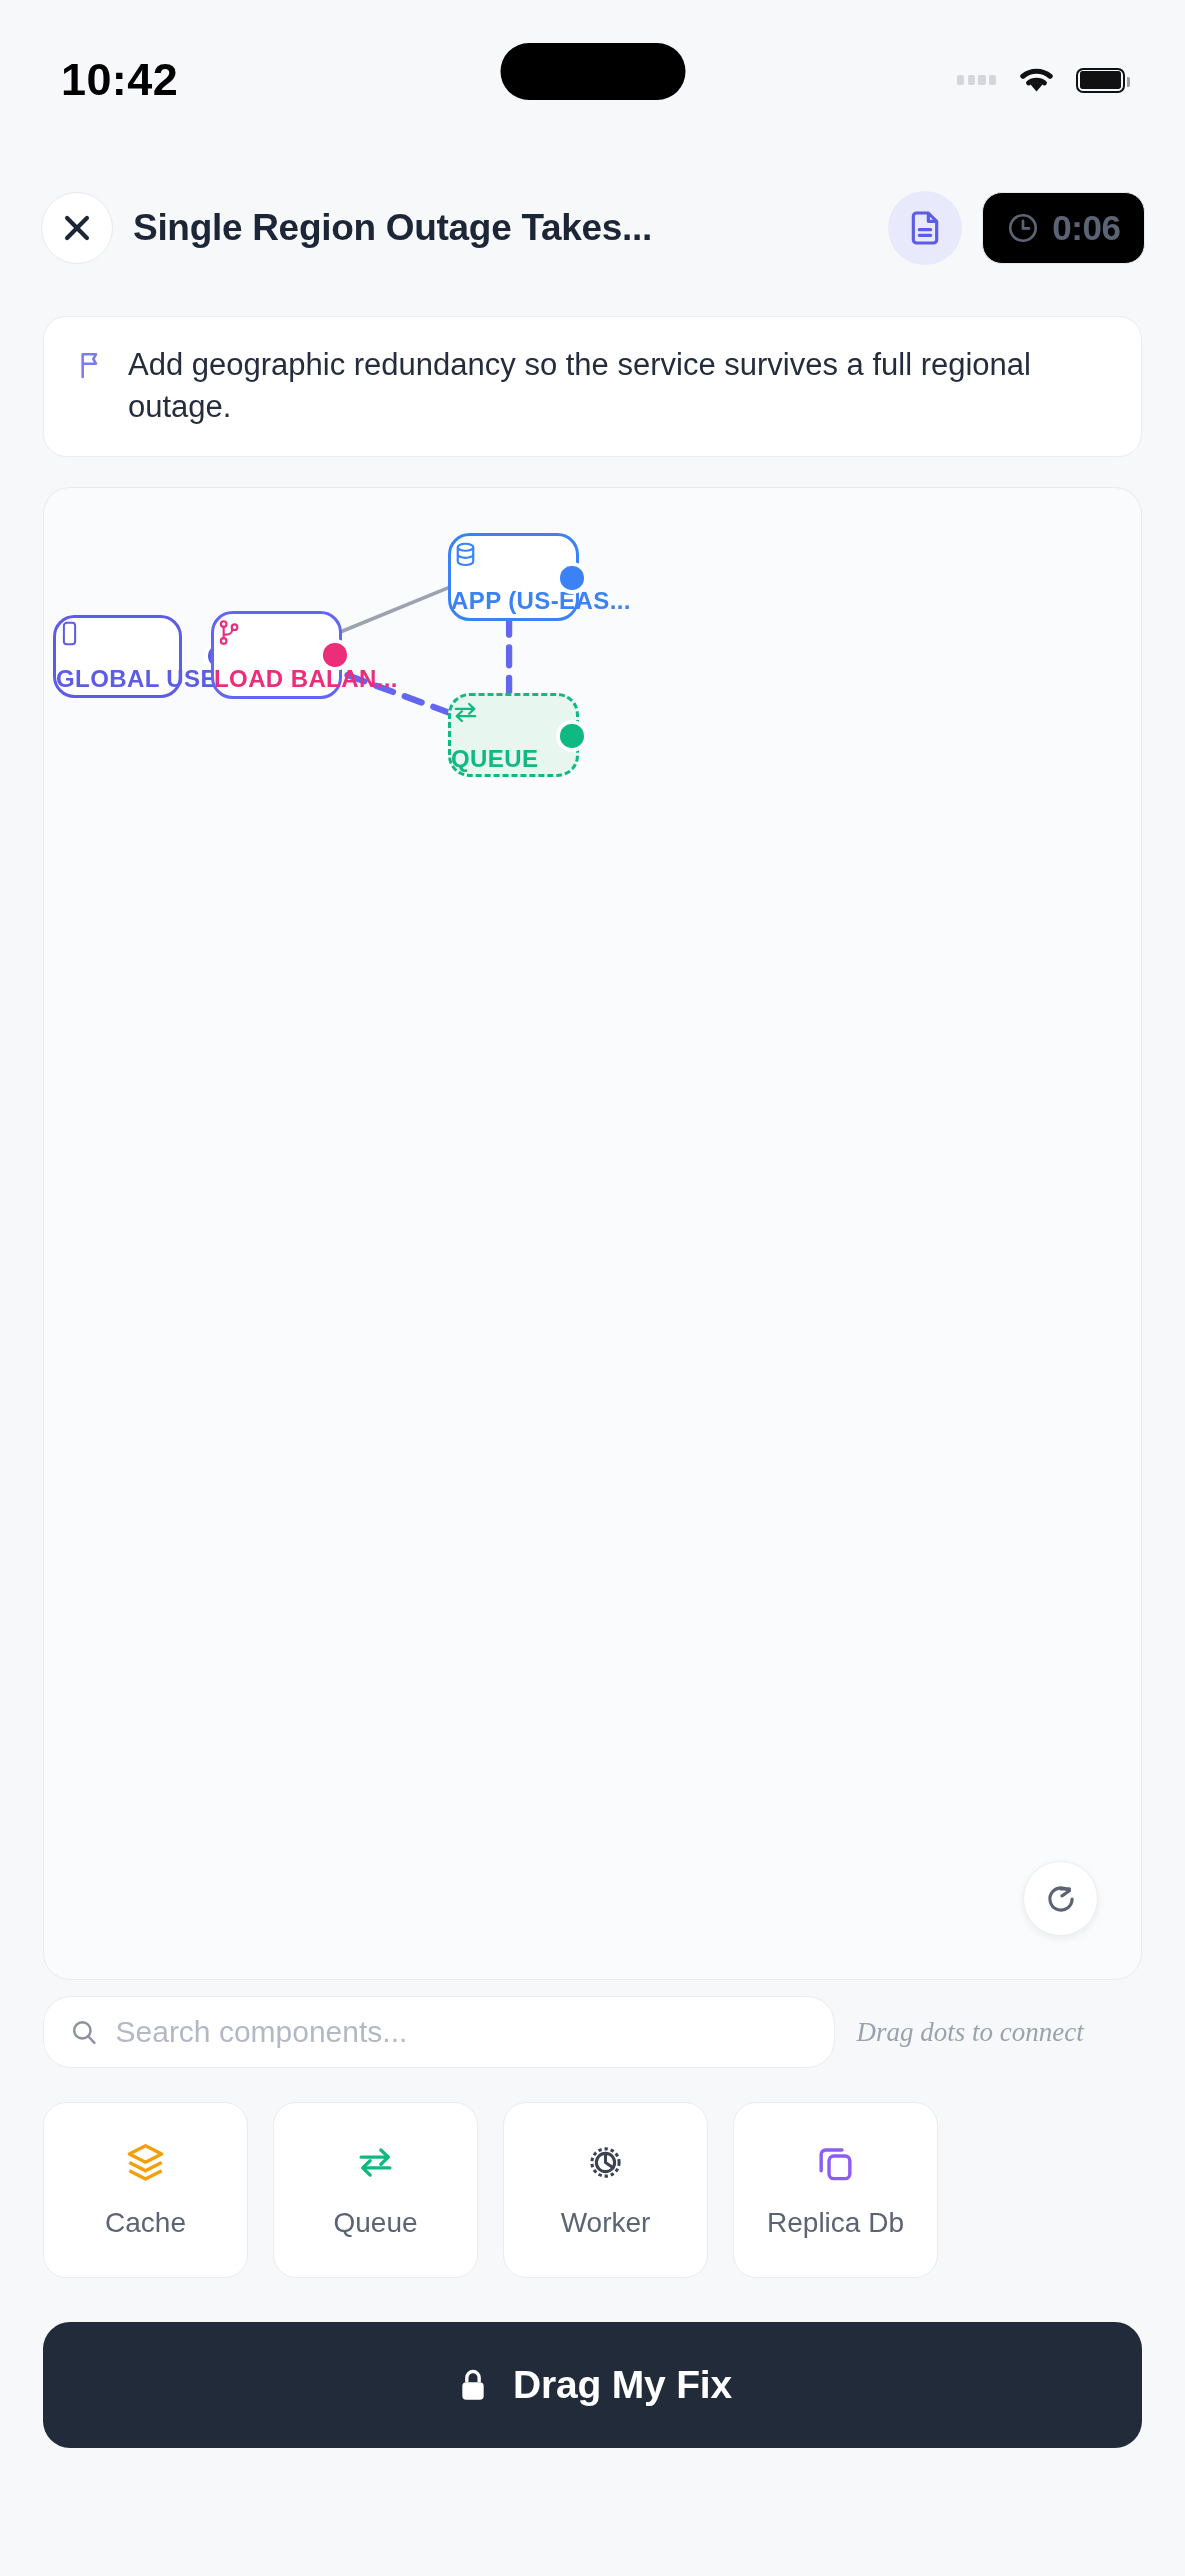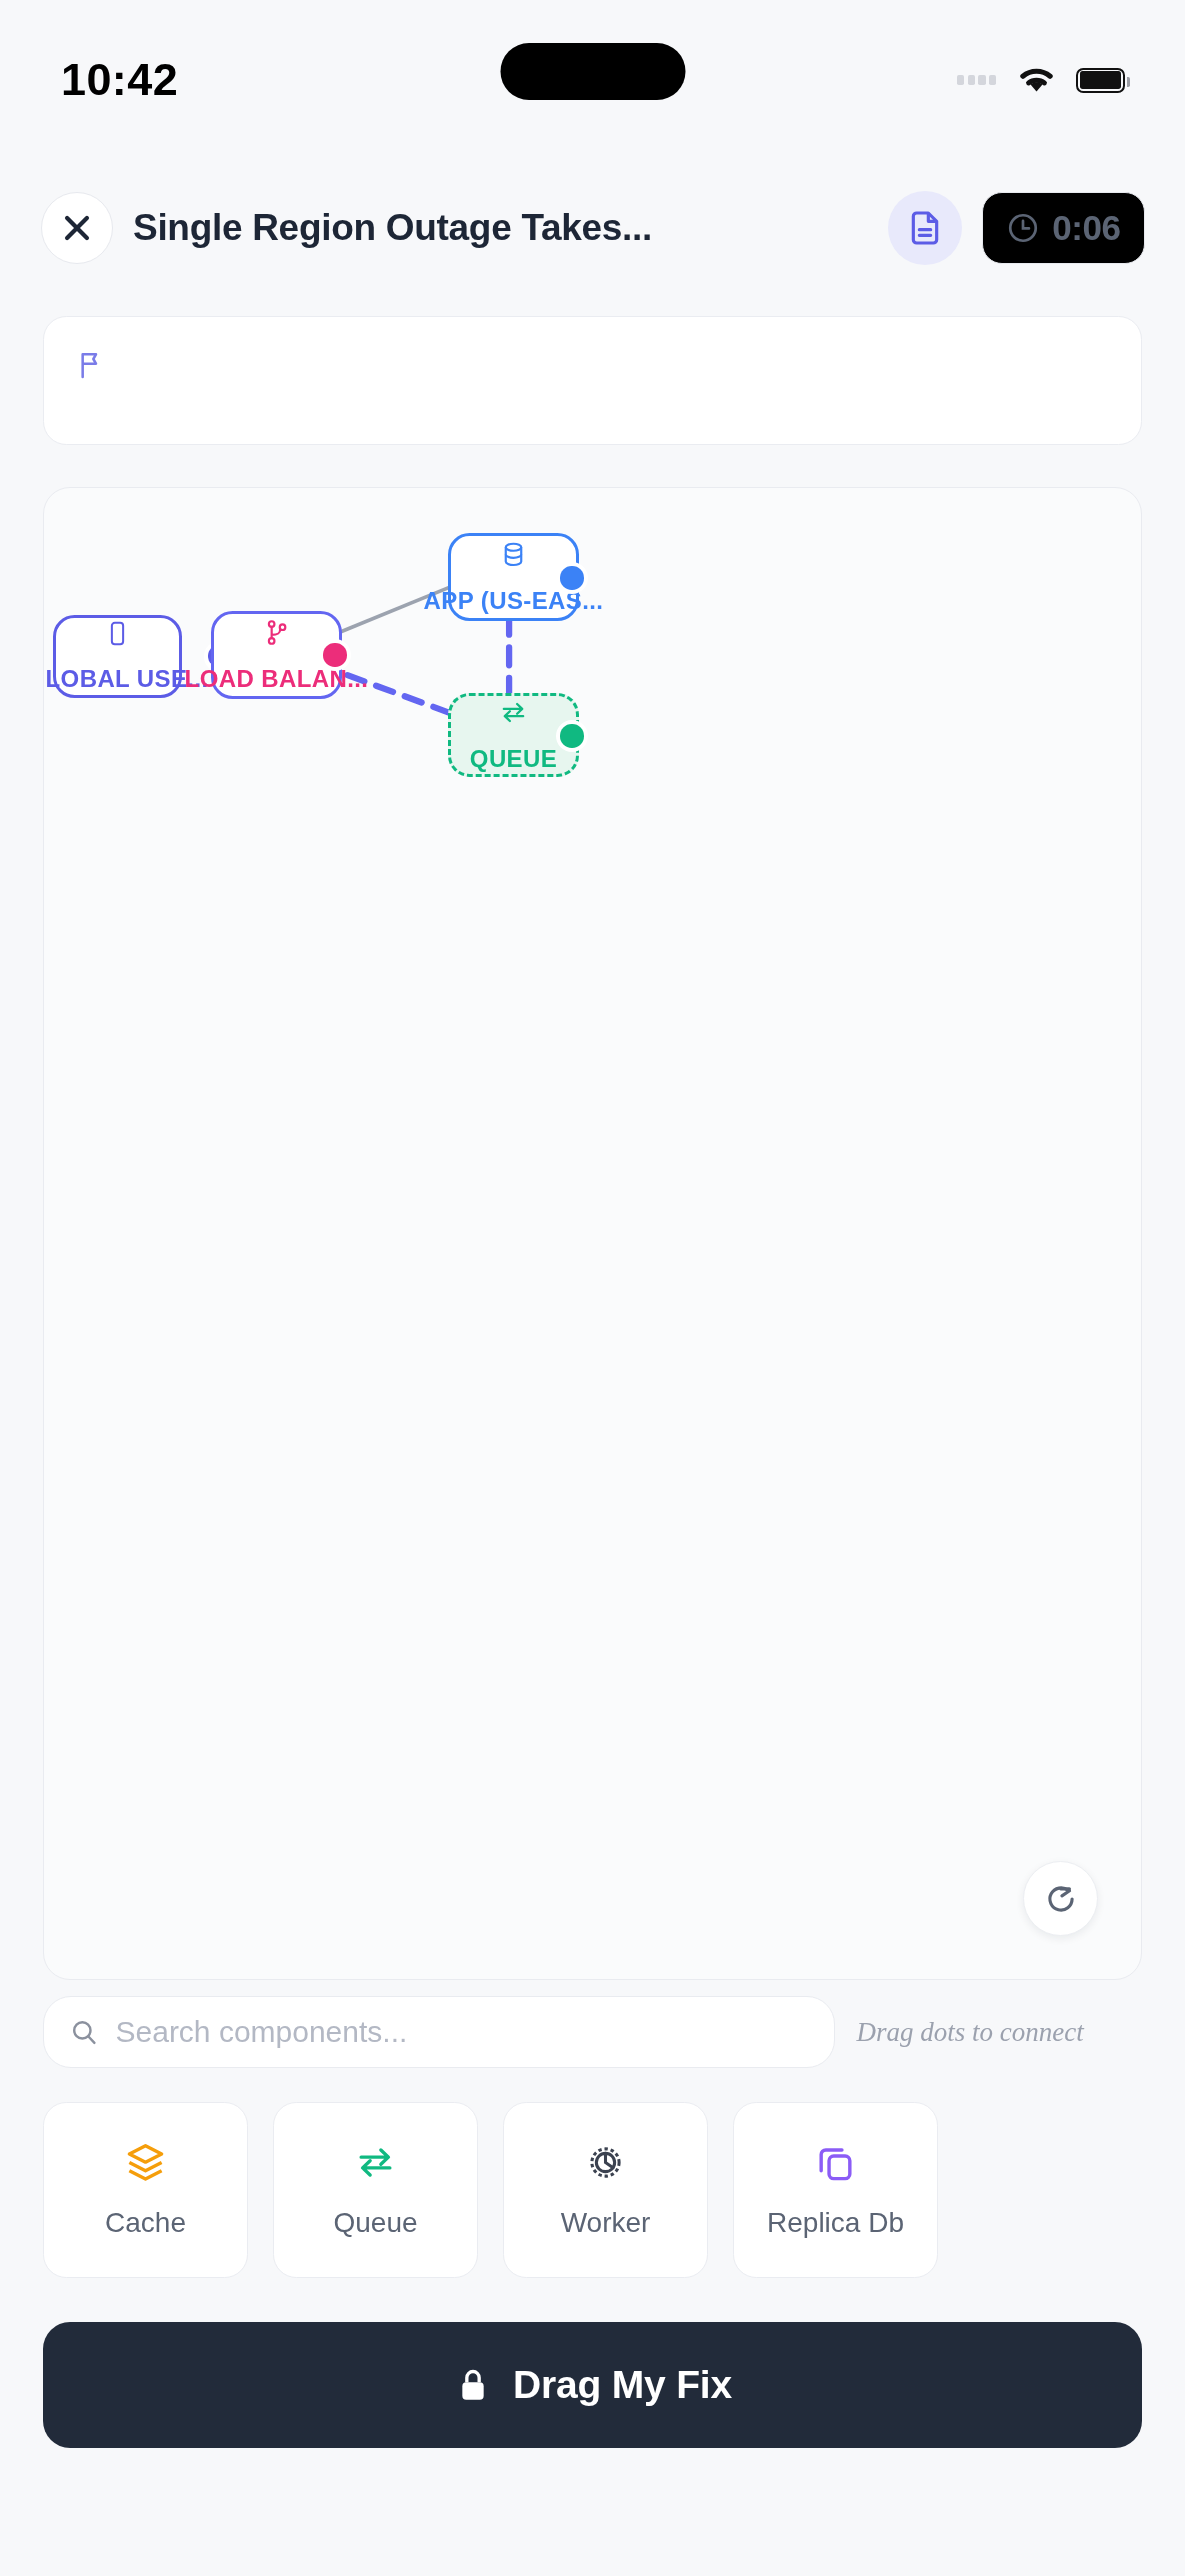--- a/index.html
+++ b/index.html
@@ -70,21 +70,21 @@
   }
 
   
   .canvas {
     position: absolute; top: 487px; left: 43px; width: 1099px; height: 1493px;
     background: #fafbfc; border: 1.8px solid #e9ebf0; border-radius: 27px;
     overflow: hidden;
   }
   .node {
     position: absolute; background: #fff; border-radius: 21.6px;
-    display: flex; flex-direction: column; align-items: center; justify-content: center;
+    display: flex; flex-direction: column; align-items: flex-start; justify-content: center;
     gap: 18px;
   }
   .node-label {
     font-size: 24px; font-weight: 700; letter-spacing: 0.4px; white-space: nowrap;
   }
   .dot {
     position: absolute; border-radius: 50%; background: #fff;
     display: flex; align-items: center; justify-content: center;
   }
   .dot i { display:block; border-radius: 50%; }
@@ -177,20 +177,21 @@
         <path d="M12 7v5.3h4.2" fill="none" stroke="#5b6474" stroke-width="1.9" stroke-linecap="round"></path>
       </svg>
       <span class="timer-val">0:06</span>
     </div>
   </div>
 
   <div class="objective">
     <svg width="32" height="32" viewBox="0 0 24 24" style="flex:none;margin-top:5.4px">
       <path d="M5 21V4m0 0h10l-2 3.5L15 11H5" fill="none" stroke="#7a7ce8" stroke-width="1.9" stroke-linejoin="round" stroke-linecap="round"></path>
     </svg>
+    <div class="obj-text">Add geographic redundancy so the service survives a full regional outage.</div>
   </div>
 
   <div class="canvas">
 
     <svg width="1099" height="1493" style="position:absolute;left:0;top:0" viewBox="0 0 1224 1662">
       <line x1="196" y1="185" x2="238" y2="185" stroke="#9ca3af" stroke-width="4"></line>
       <line x1="330" y1="160" x2="452" y2="110" stroke="#9ca3af" stroke-width="4"></line>
       <line x1="338" y1="208" x2="560" y2="290" stroke="#6366f1" stroke-width="7" stroke-dasharray="20 14" stroke-linecap="round"></line>
       <line x1="518" y1="143" x2="518" y2="288" stroke="#6366f1" stroke-width="7" stroke-dasharray="20 14" stroke-linecap="round"></line>
     </svg>

